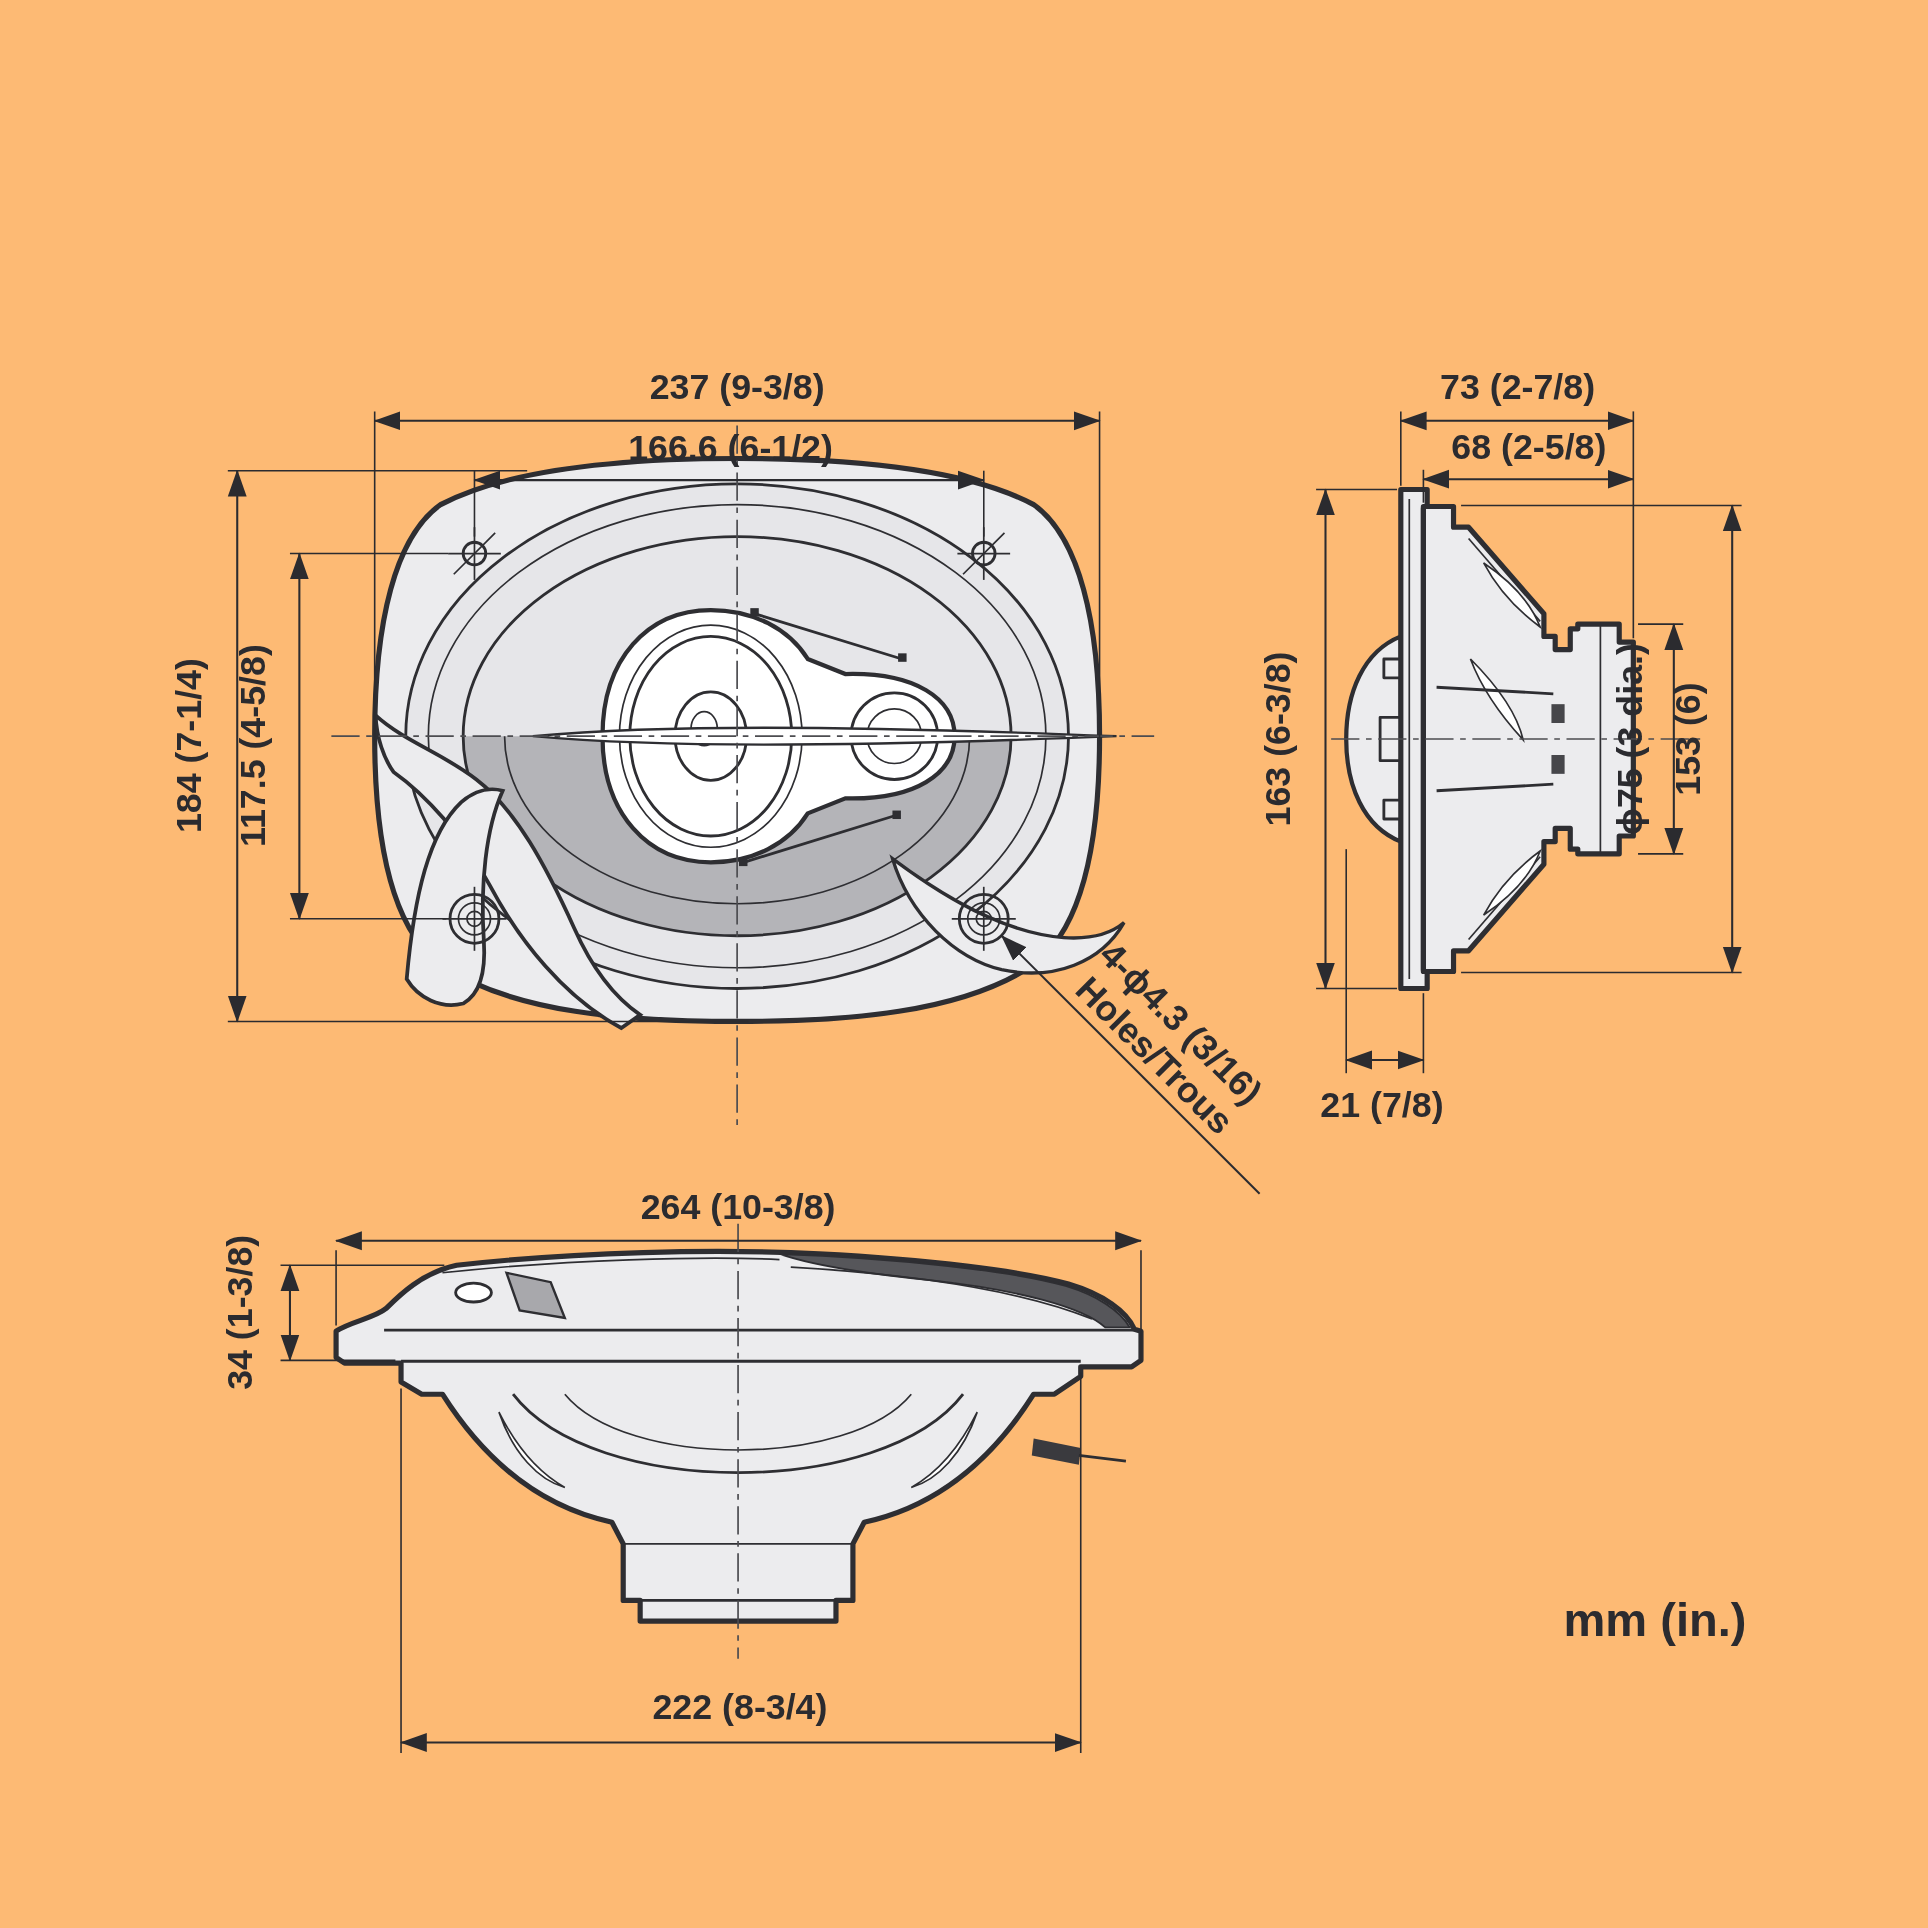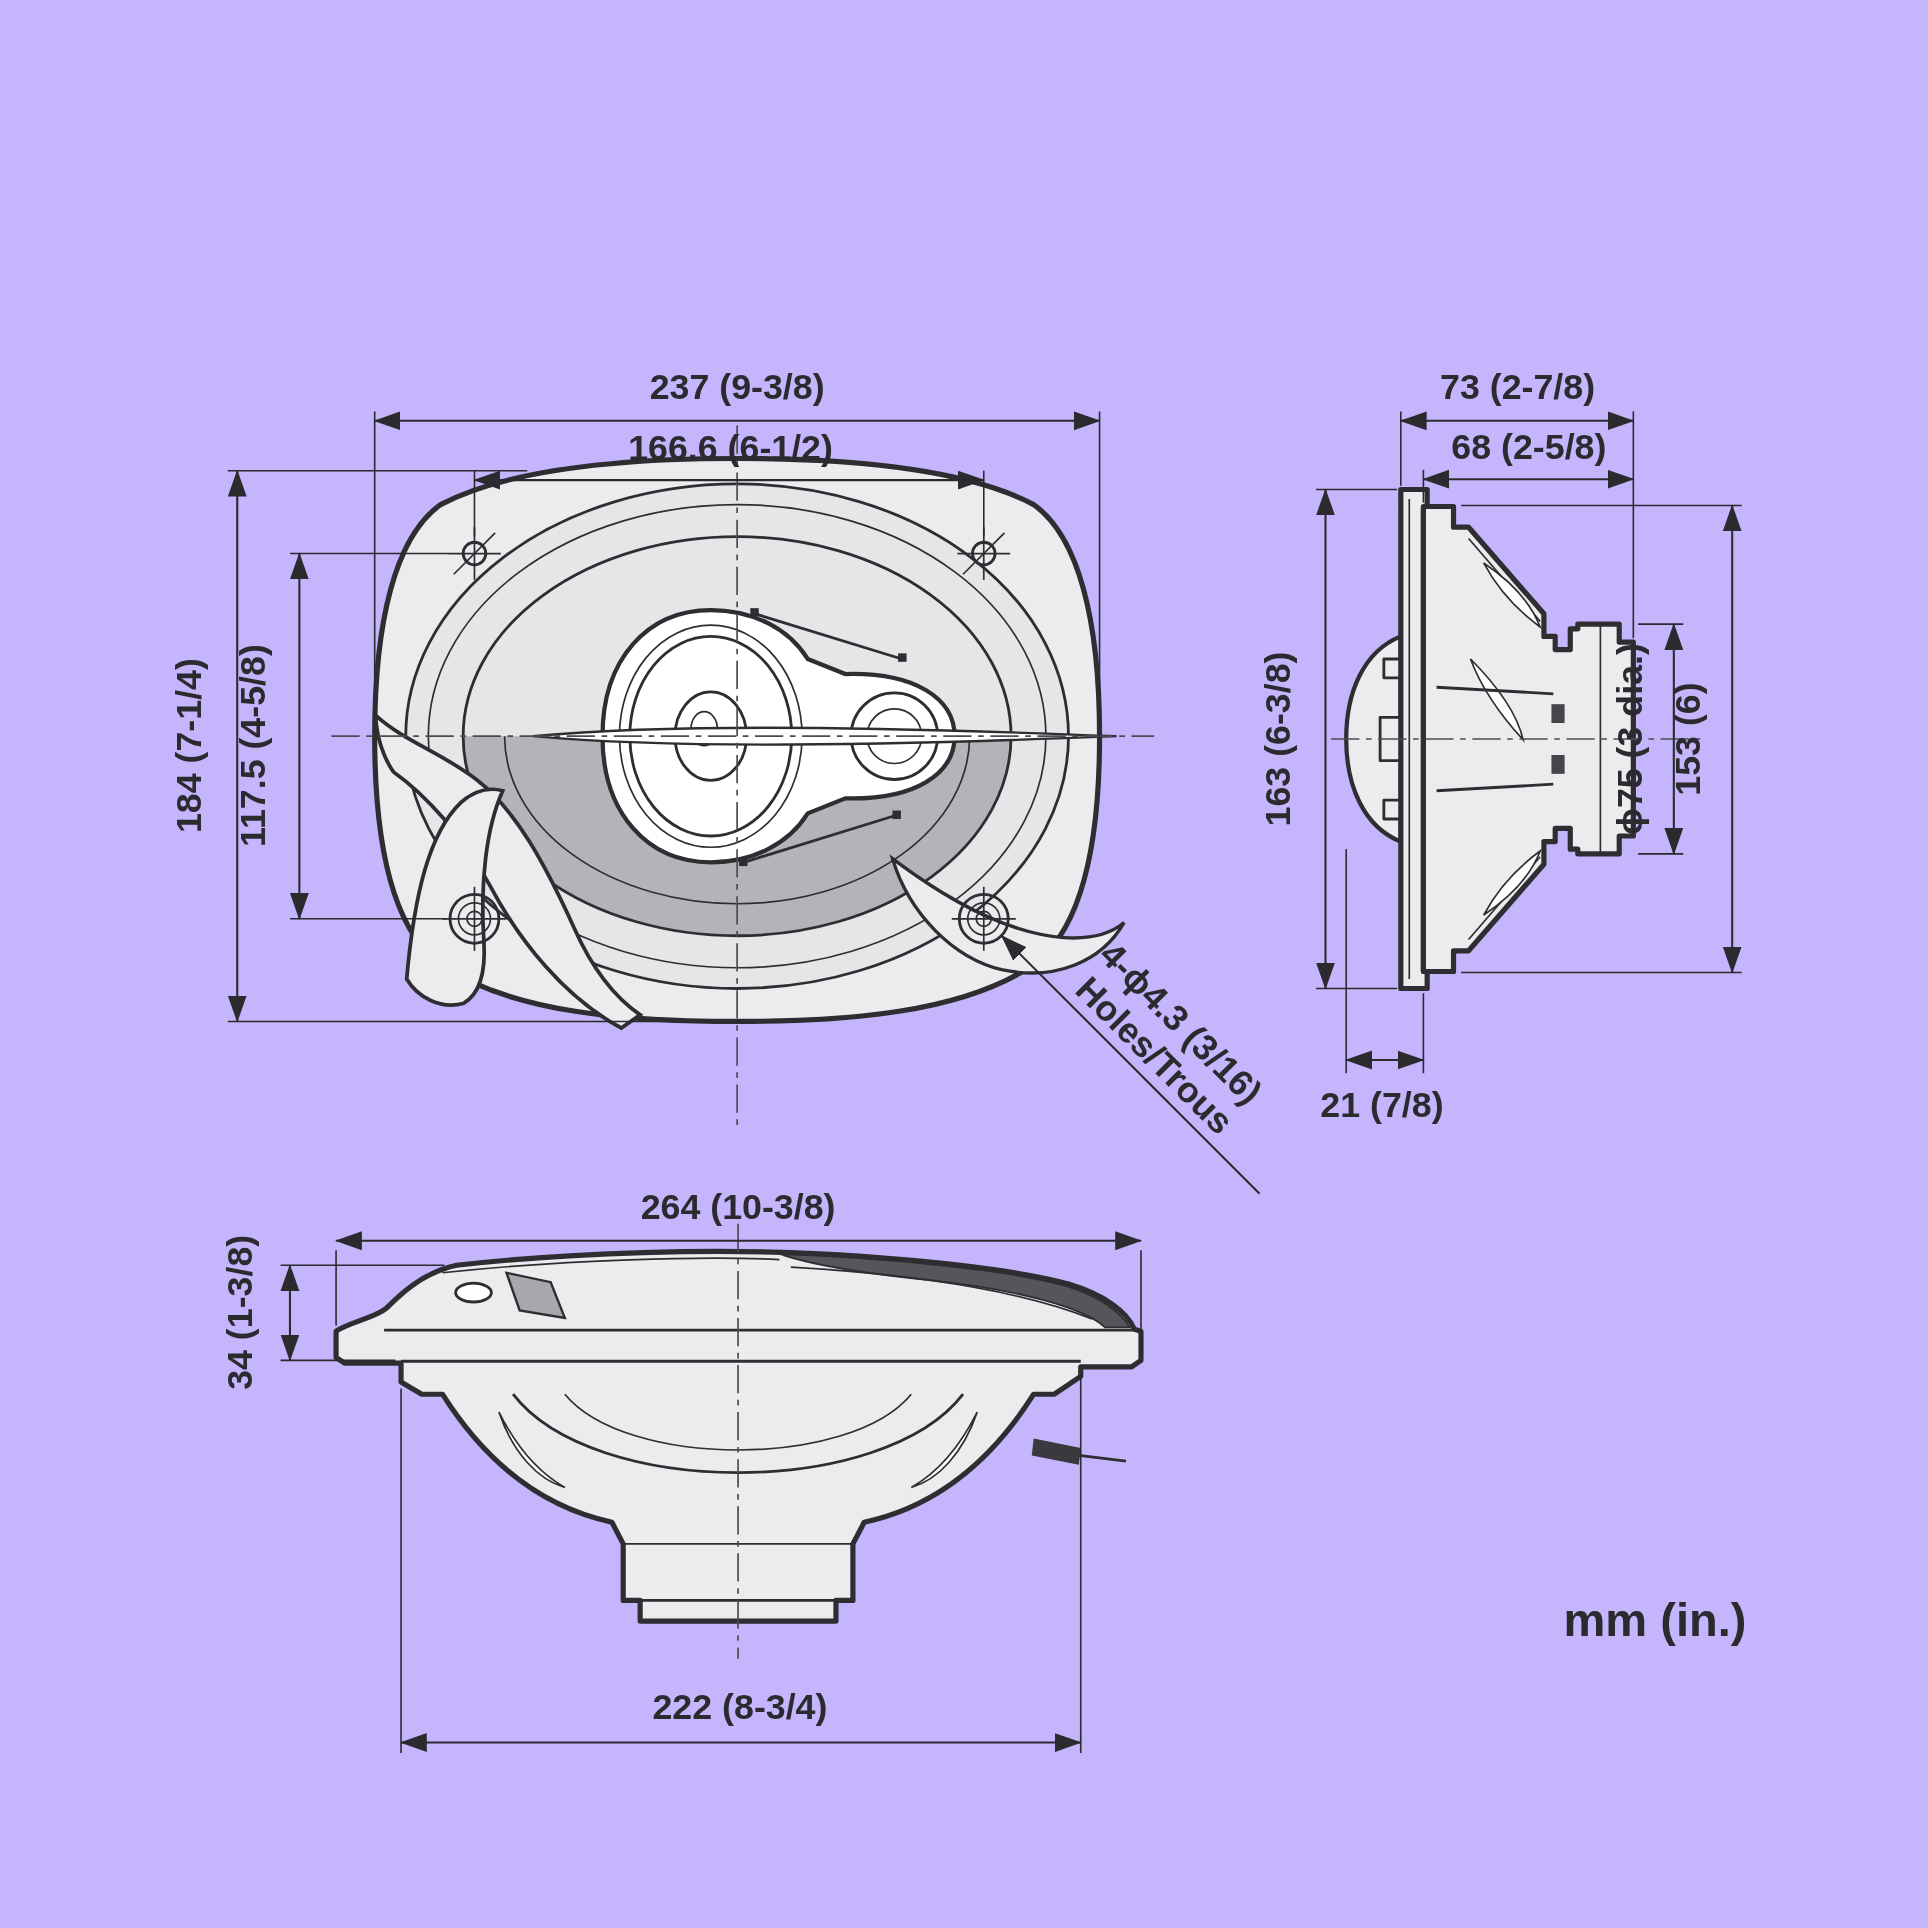--- a/index.html
+++ b/index.html
@@ -1,16 +1,16 @@
 <!DOCTYPE html>
 <html style="font-size:15px"><head>
 <meta charset="utf-8">
 <style>
   html,body{margin:0;padding:0;background:#ffffff;}
-  .stage{width:1928px;height:1928px;background:#c4b5fd;position:relative;font-family:"Liberation Sans",sans-serif;}
+  .stage{width:1928px;height:1928px;background:#fdba74;position:relative;font-family:"Liberation Sans",sans-serif;}
   svg{display:block;}
   text{font-family:"Liberation Sans",sans-serif;font-weight:bold;fill:#2b2b2f;}
   .dim-text{font-size:38px;letter-spacing:0px;}
   .units-text{font-size:50px;}
   .thick{stroke:#2e2e32;stroke-width:5.5;fill:none;stroke-linejoin:round;stroke-linecap:round;}
   .med{stroke:#2e2e32;stroke-width:3;fill:none;stroke-linejoin:round;}
   .thin{stroke:#2e2e32;stroke-width:1.8;fill:none;}
   .dimline{stroke:#2b2b2f;stroke-width:2.2;fill:none;}
   .extline{stroke:#2b2b2f;stroke-width:1.7;fill:none;}
   .cline{stroke:#4c4c50;stroke-width:1.8;fill:none;stroke-dasharray:30 7 6 7;}

